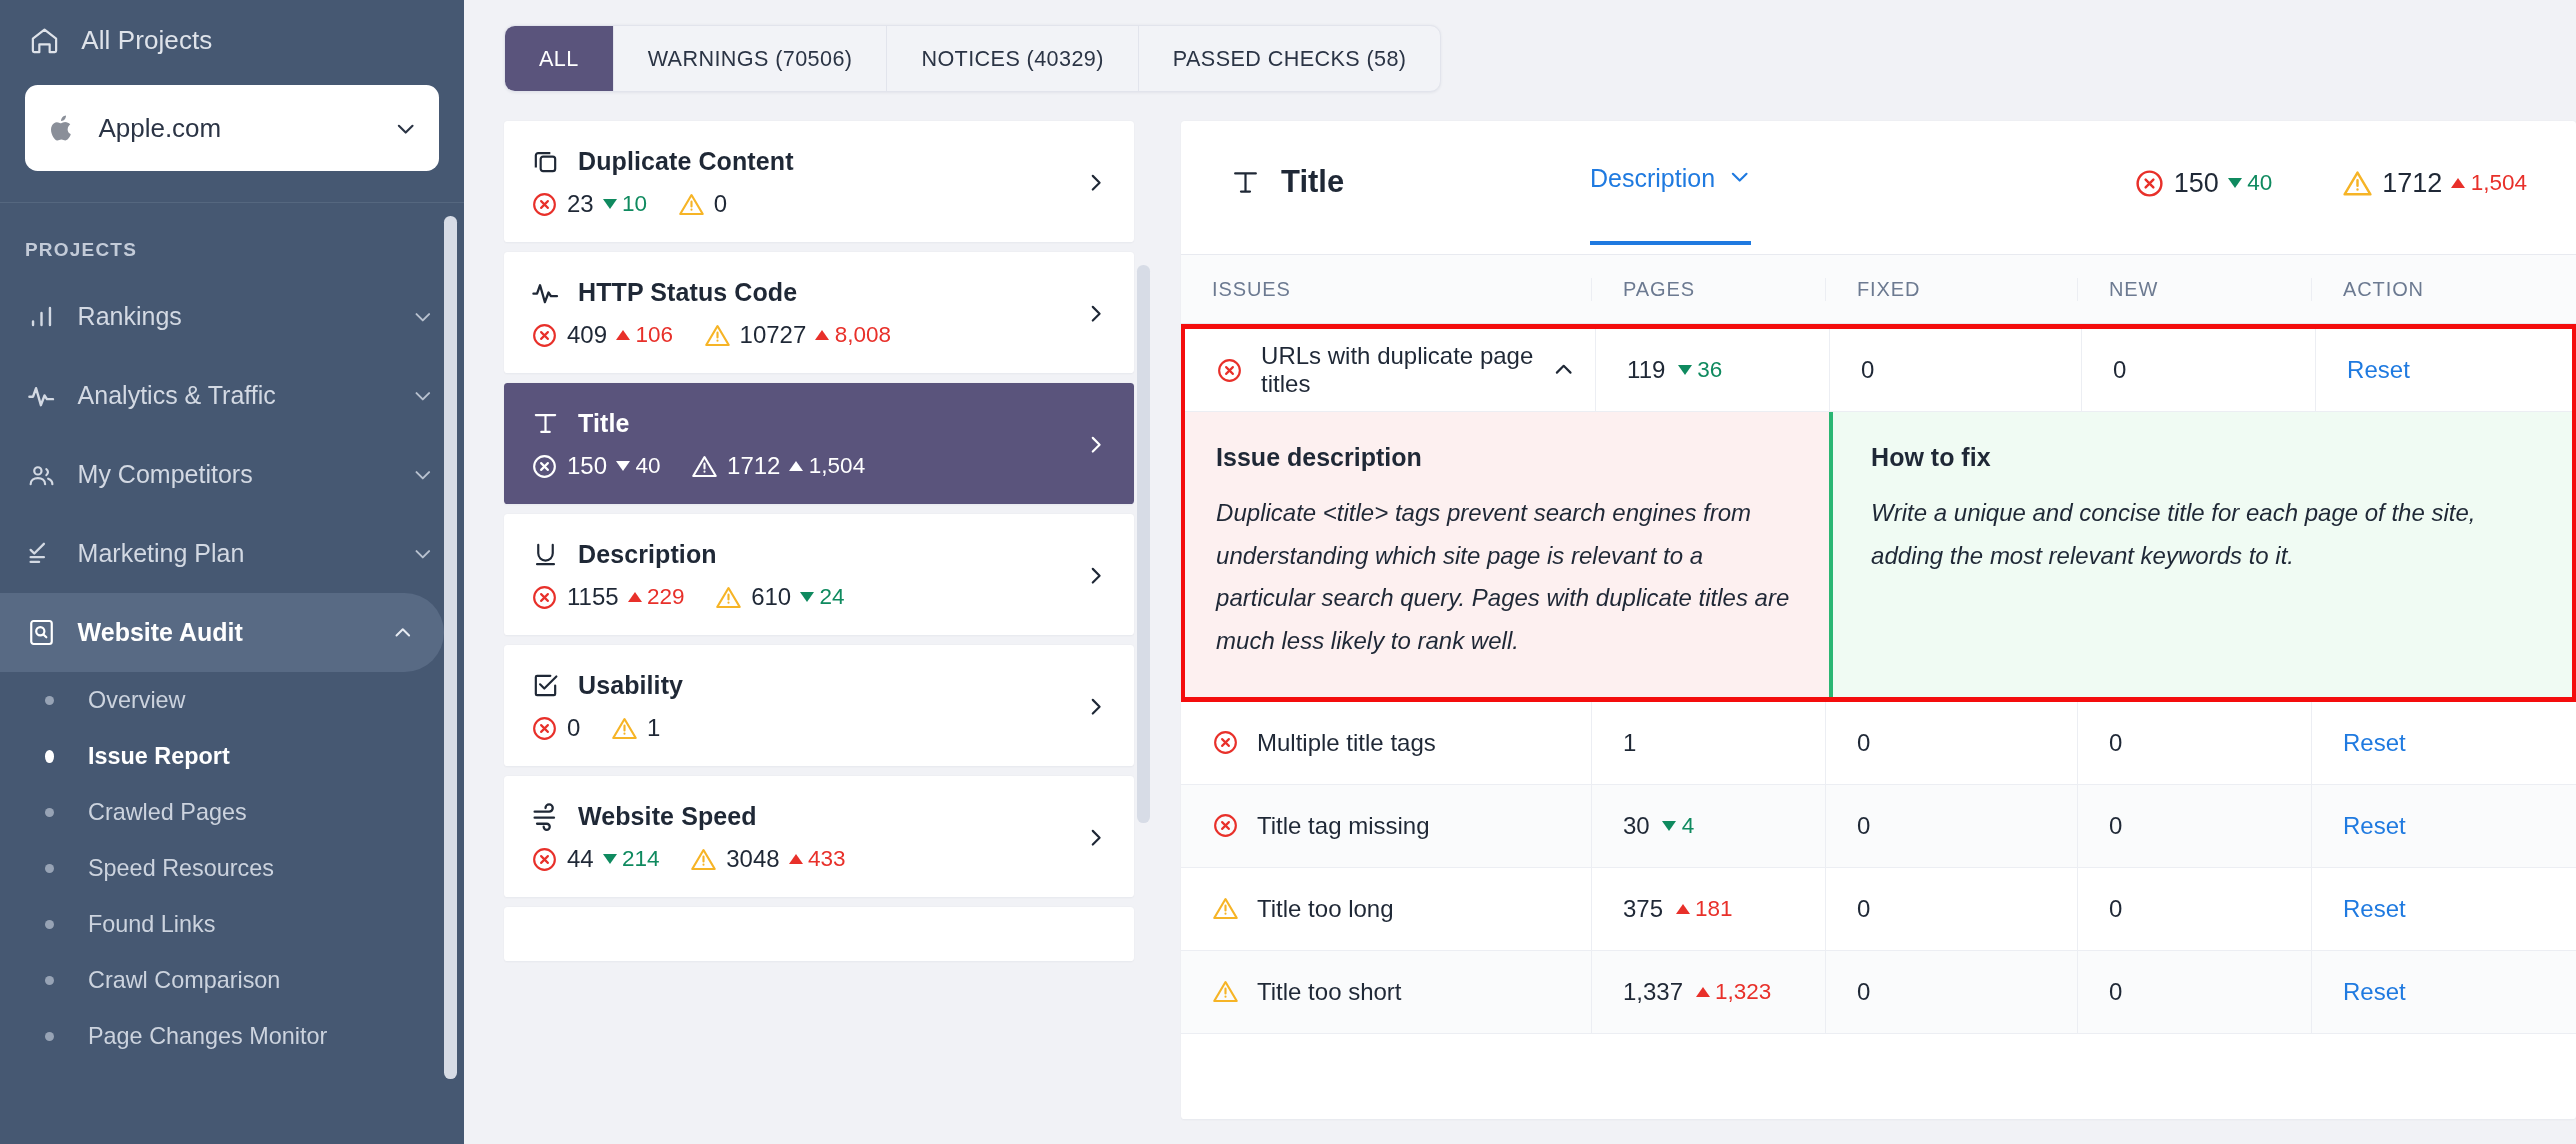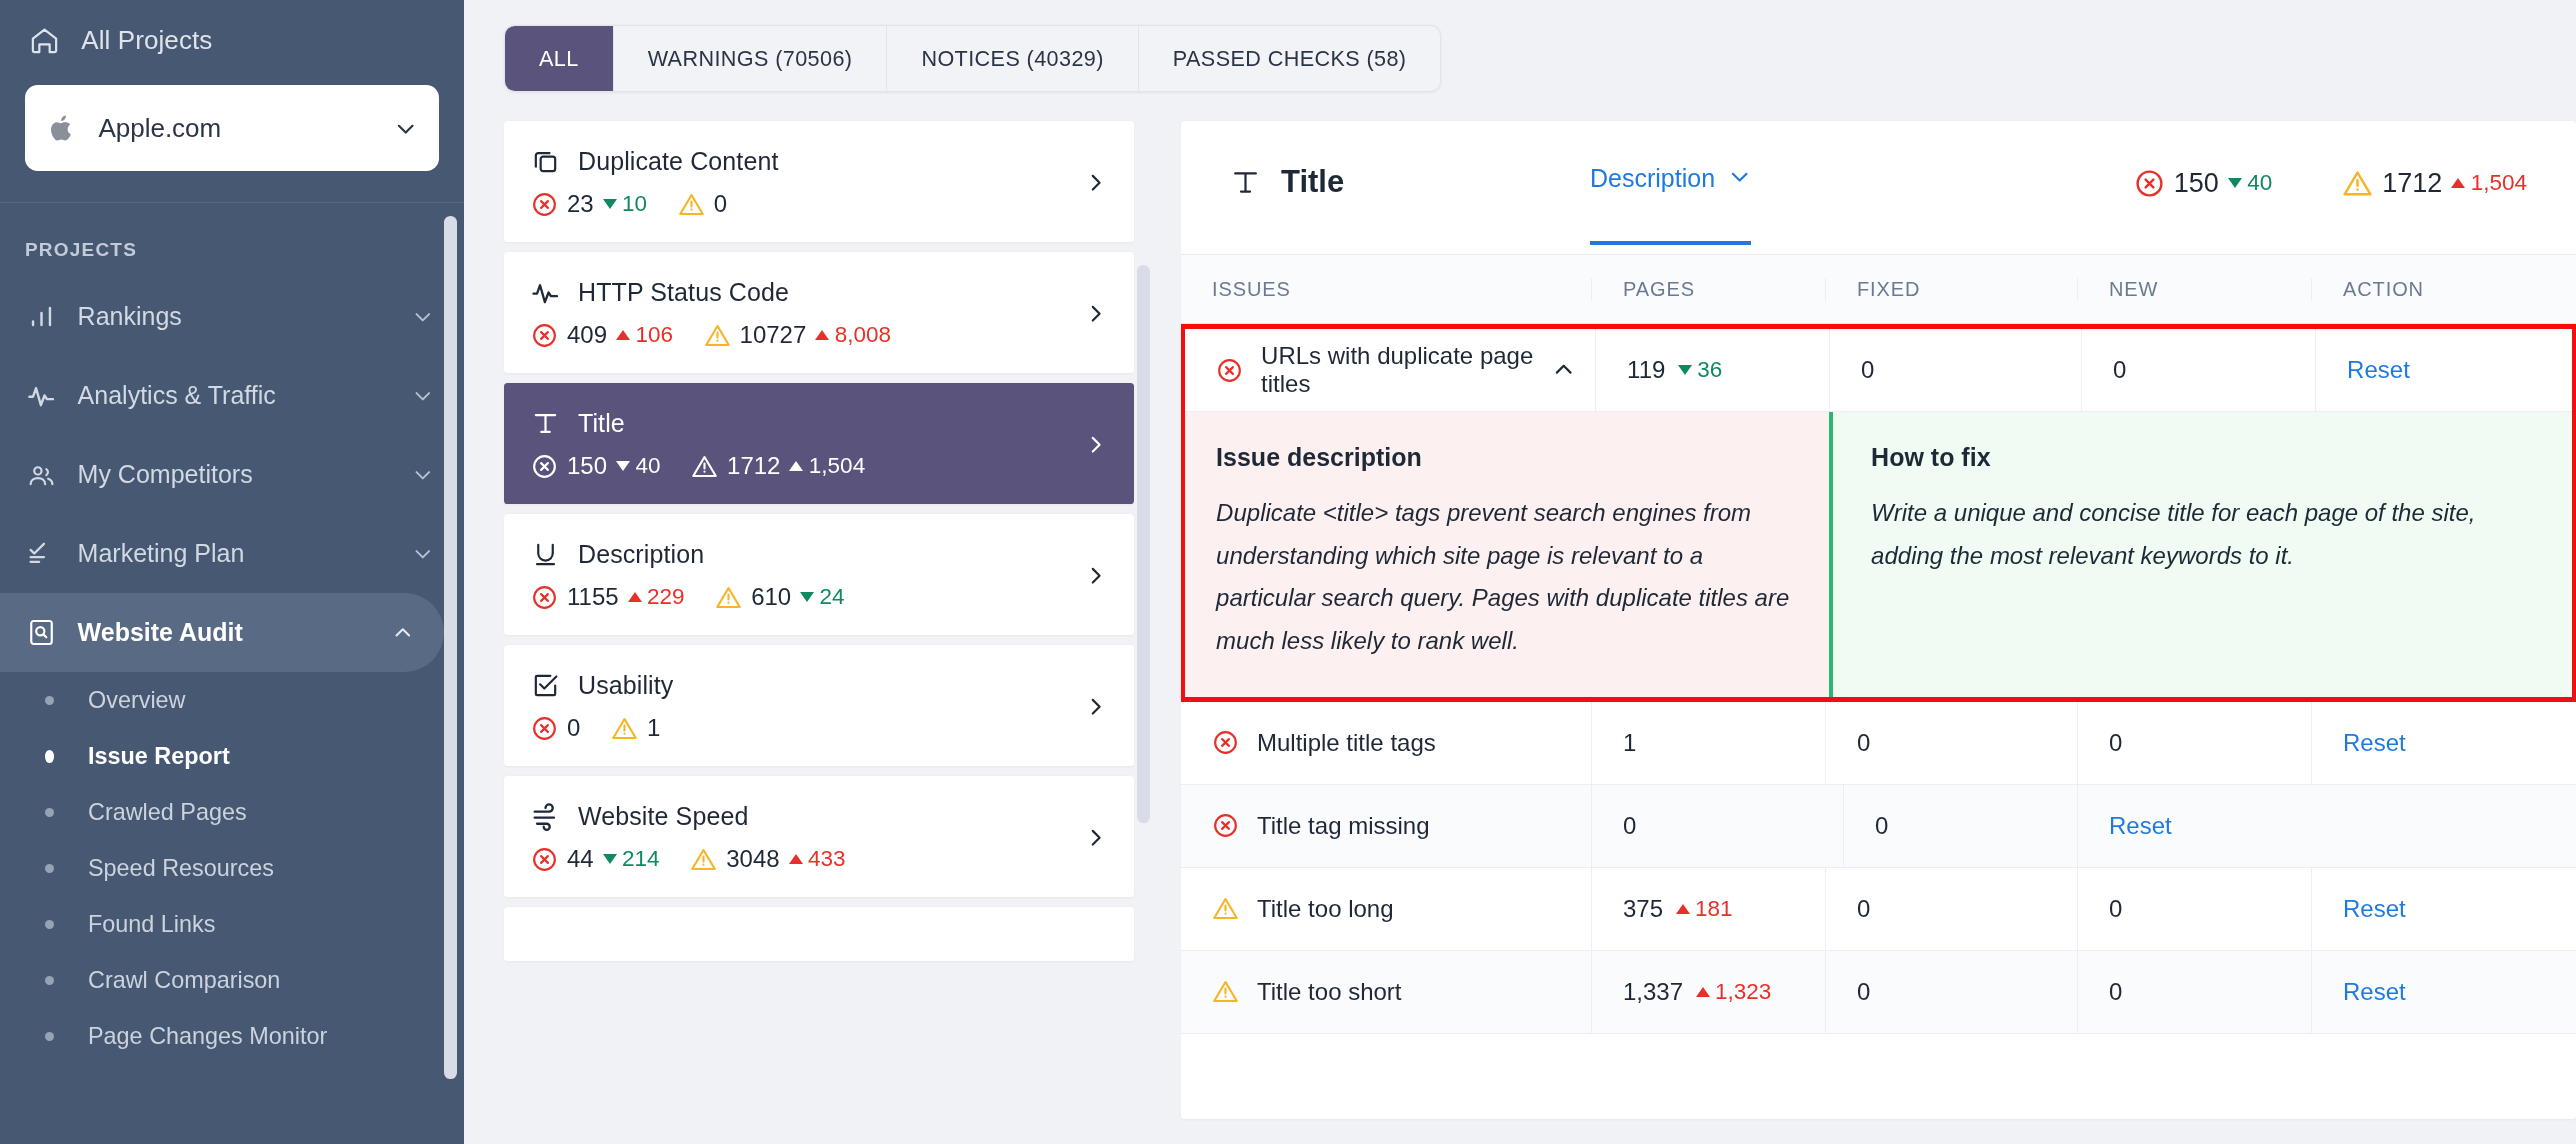--- a/index.html
+++ b/index.html
@@ -116,21 +116,21 @@
     margin-bottom: 10px; padding: 23.4px 27px 21.6px 27px;
     display: flex; align-items: center;
     position: relative; cursor: pointer;
     box-shadow: 0 0.9px 1.8px rgba(40,50,80,.05);
     min-height: 121px;
   }
   .card.selected { background: #5a547c; }
   .card .body { flex: 1; }
   .card .crow1 { display: flex; align-items: center; gap: 18px; }
   .card .cico { width: 29px; height: 29px; flex: 0 0 29px; }
-  .card .ctitle { font-size: 25px; font-weight: 400; color: #1f2836; letter-spacing: 0.1px; }
+  .card .ctitle { font-size: 25px; font-weight: 700; color: #1f2836; letter-spacing: 0.1px; }
   .card.selected .ctitle { color: #fff; }
   .card .crow2 { display: flex; align-items: center; gap: 12.6px; margin-top: 14.4px; }
   .metric { display: flex; align-items: center; gap: 9px; }
   .metric + .metric { margin-left: 18px; }
   .metric .num { font-size: 24px; color: #1f2836; }
   .card.selected .metric .num { color: #fff; }
   .delta { font-size: 22.5px; display: flex; align-items: center; gap: 5.4px; }
   .delta.up { color: #e8302a; }
   .delta.down { color: #0f8a5f; }
   .card.selected .delta.up { color: #ffffff; }
@@ -753,20 +753,27 @@
       <div class="trow alt">
         <div class="td c-issue td-issue">
           <span class="sico">
             <svg viewBox="0 0 24 24" width="27" height="27" fill="none" stroke="#e8302a" stroke-width="1.9" stroke-linecap="round">
                 <circle cx="12" cy="12" r="9.2"></circle>
                 <path d="M9 9l6 6M15 9l-6 6"></path>
               </svg>
           </span>
           <span class="name">Title tag missing</span>
         </div>
+        <div class="td c-pages">
+          <span>30</span>
+          <span class="delta down" style="margin-left:12.6px">
+            <span class="tri down"></span>
+            <span>4</span>
+          </span>
+        </div>
         <div class="td c-fixed">0</div>
         <div class="td c-new">0</div>
         <div class="td c-act">
           <span class="reset">Reset</span>
         </div>
       </div>
 
       <div class="trow">
         <div class="td c-issue td-issue">
           <span class="sico">

